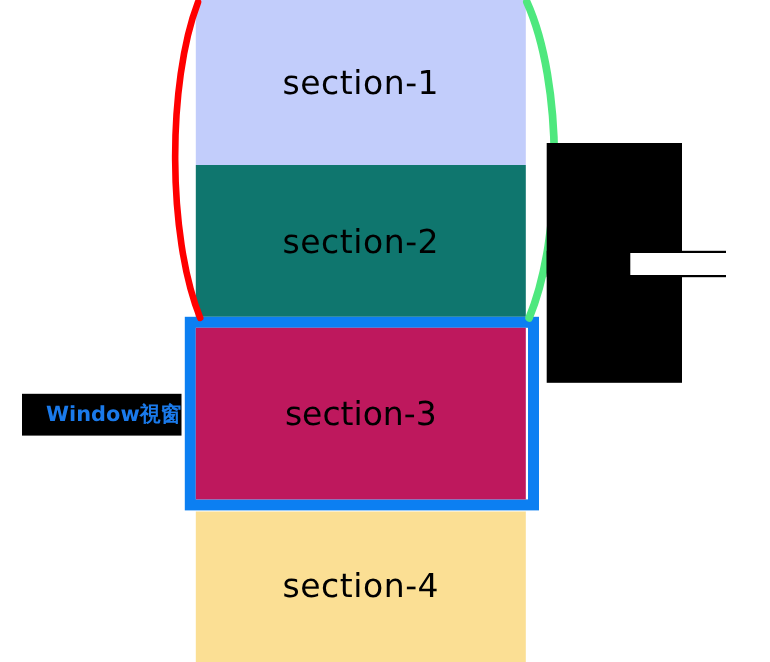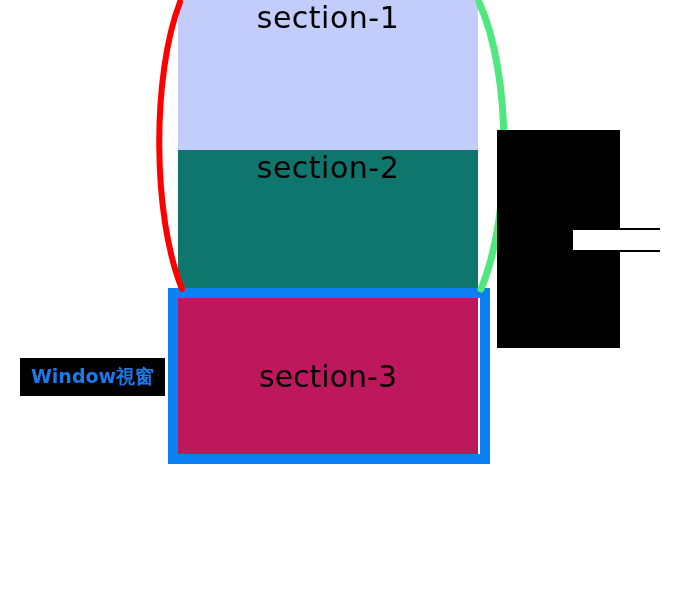--- a/index.html
+++ b/index.html
@@ -15,21 +15,21 @@
     overflow: hidden;
     font-family: "DejaVu Sans", "Liberation Sans", sans-serif;
   }
 
   
   .section {
     position: absolute;
     left: 178px;
     width: 300px;
     display: flex;
-    align-items: flex-start;
+    align-items: center;
     justify-content: center;
     color: #000000;
     font-size: 30px;
     font-weight: 400;
     letter-spacing: 0.5px;
     box-sizing: border-box;
   }
   #section-1 { top: 0px;   height: 150px; background: #c2cdfb; }
   #section-2 { top: 150px; height: 140px; background: #0f766e; }
   #section-4 { top: 465px; height: 137px; background: #fbdf94; }
@@ -113,21 +113,21 @@
   #window-note {
     position: absolute;
     left: 20px;
     top: 358px;
     width: 145px;
     height: 38px;
     background: #000000;
     color: #1a7aeb;
     display: flex;
     align-items: center;
-    justify-content: center;
+    justify-content: flex-end;
     font-size: 19px;
     font-weight: bold;
     white-space: nowrap;
   }
 
   
   #right-note {
     position: absolute;
     left: 497px;
     top: 130px;
@@ -165,20 +165,23 @@
 <body>
 
 <div id="stage">
 
   <div class="section" id="section-1">
     <span>section-1</span>
   </div>
   <div class="section" id="section-2">
     <span>section-2</span>
   </div>
+  <div class="section" id="section-4">
+    <span>section-4</span>
+  </div>
 
   <div id="viewport-frame"></div>
   <div id="section-3">
     <span>section-3</span>
   </div>
 
   <svg id="curves" viewBox="0 0 700 602">
     <path d="M 180 2 C 152 75, 152 215, 182 289" stroke="#ff0000" stroke-width="6" fill="none" stroke-linecap="round"></path>
     <path d="M 479 2 C 512 75, 512 215, 481 289" stroke="#4ee87e" stroke-width="7" fill="none" stroke-linecap="round"></path>
   </svg>

